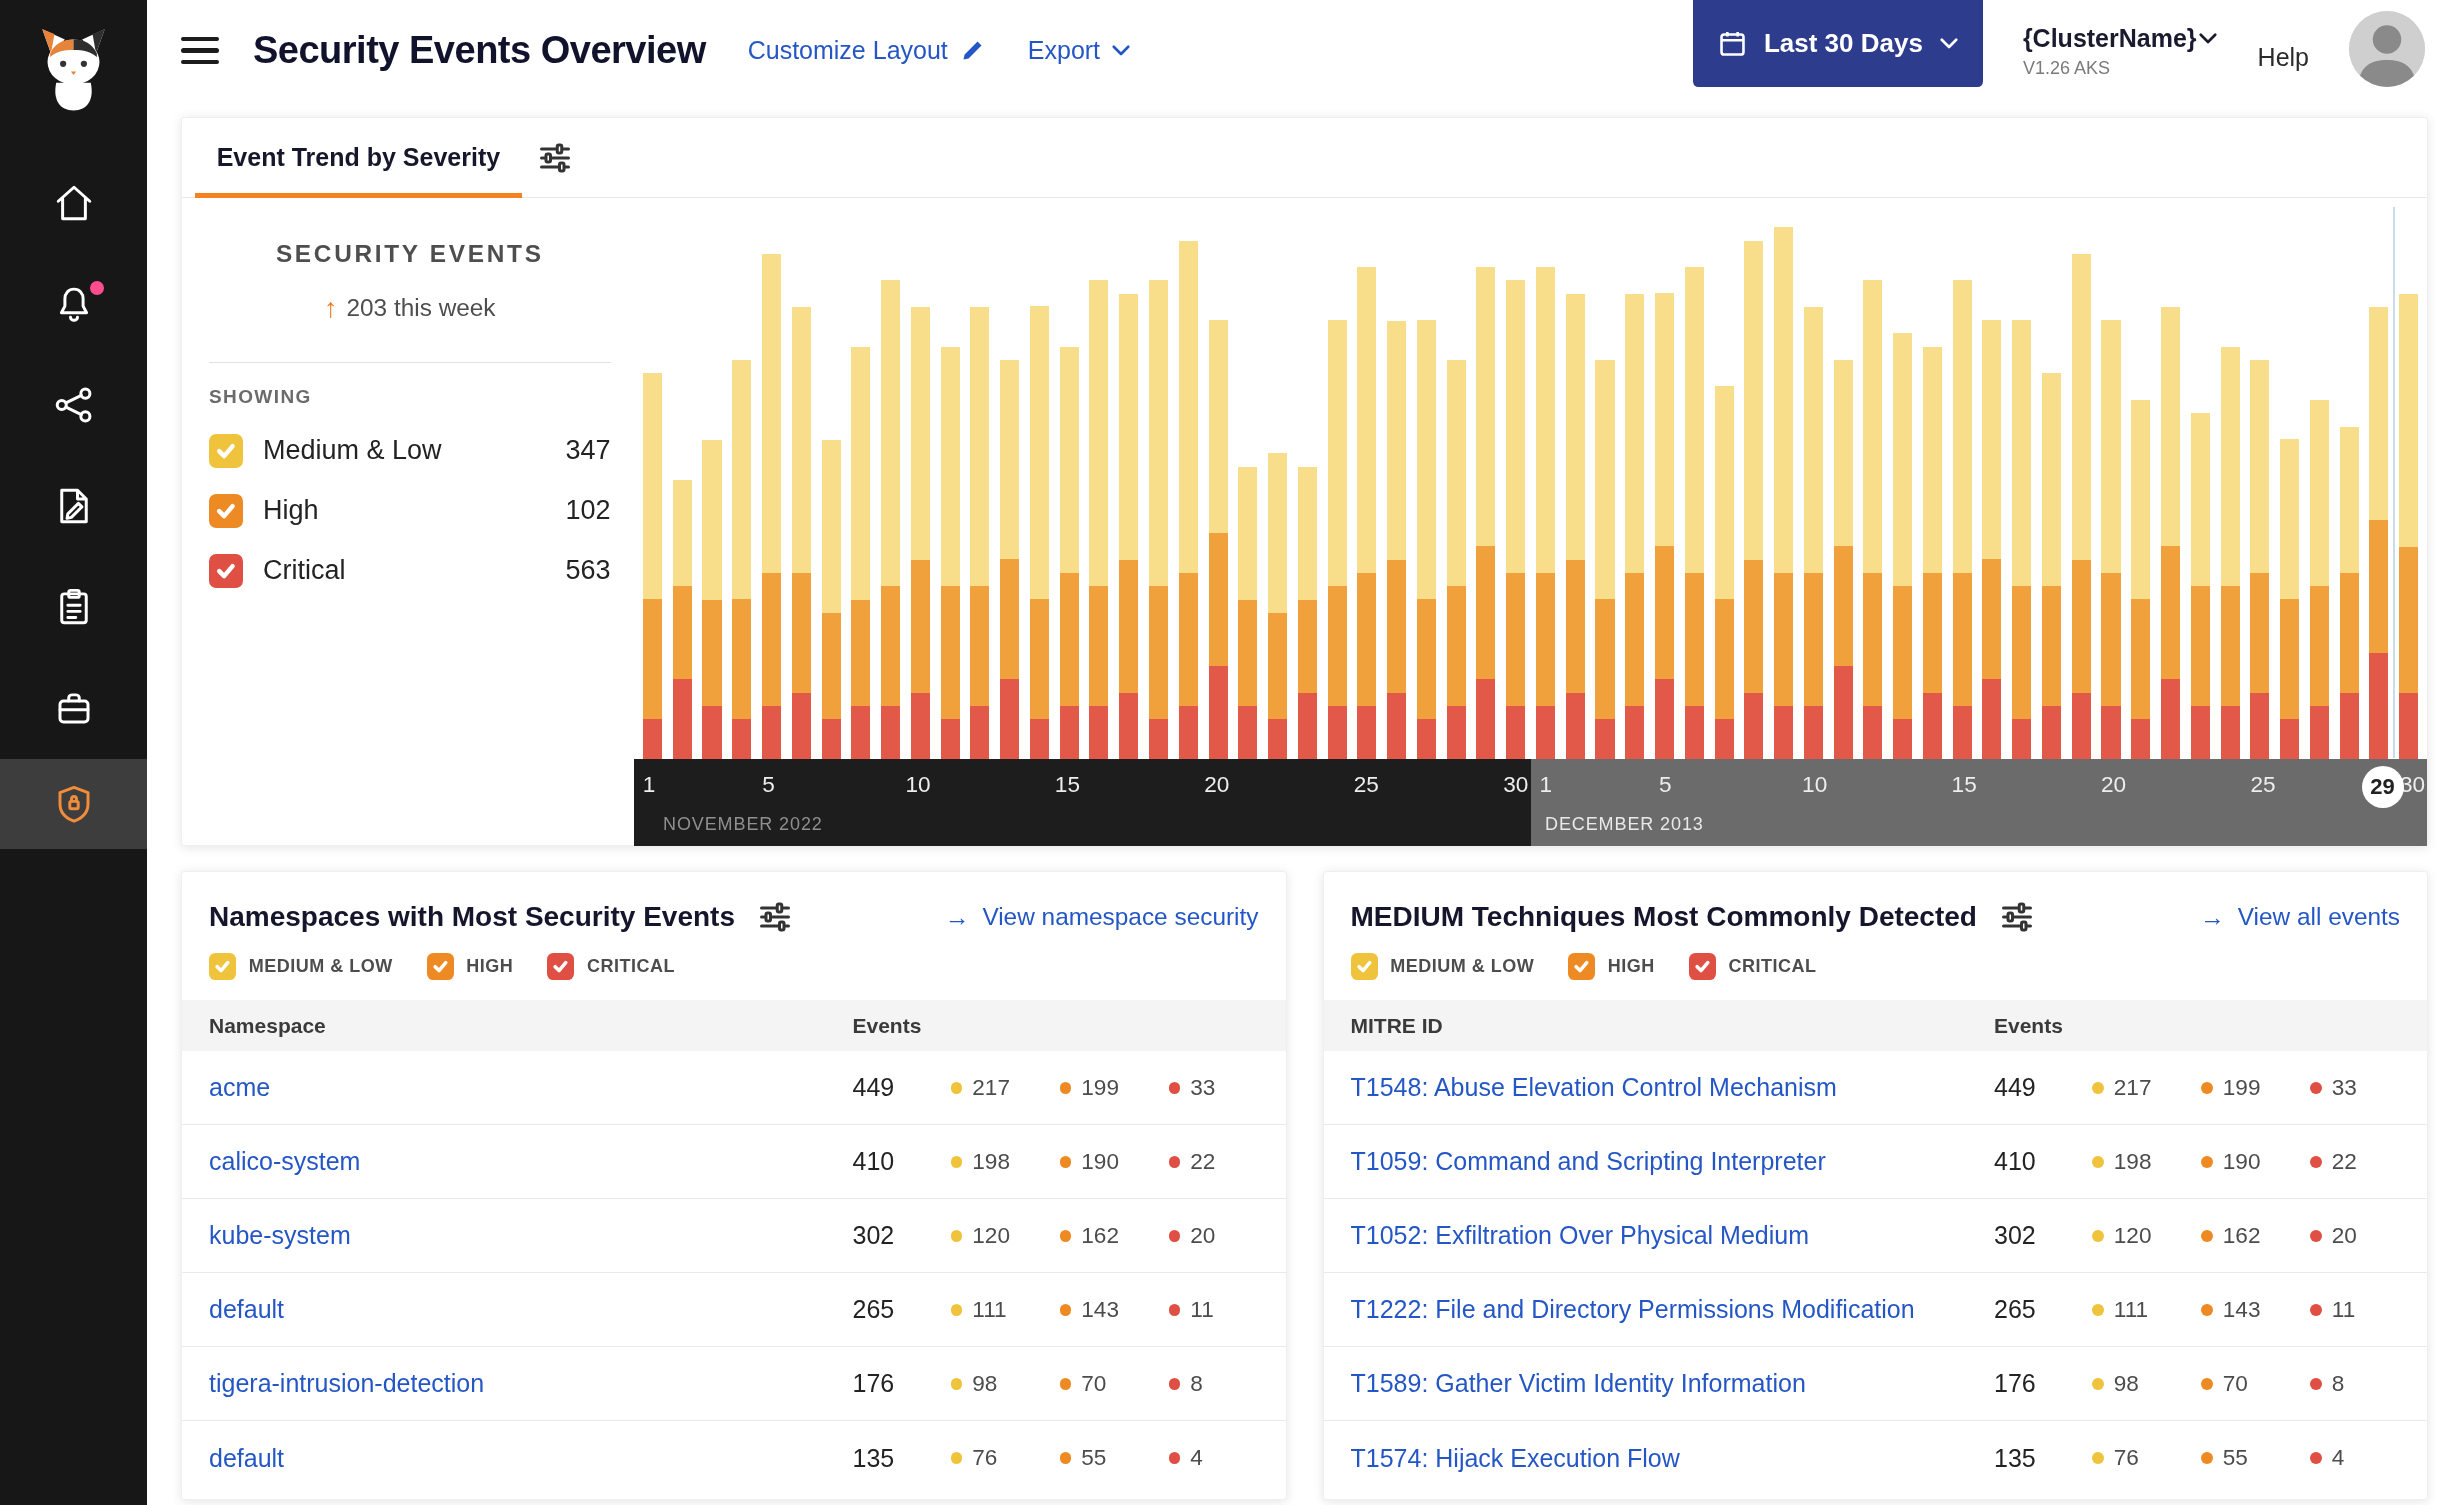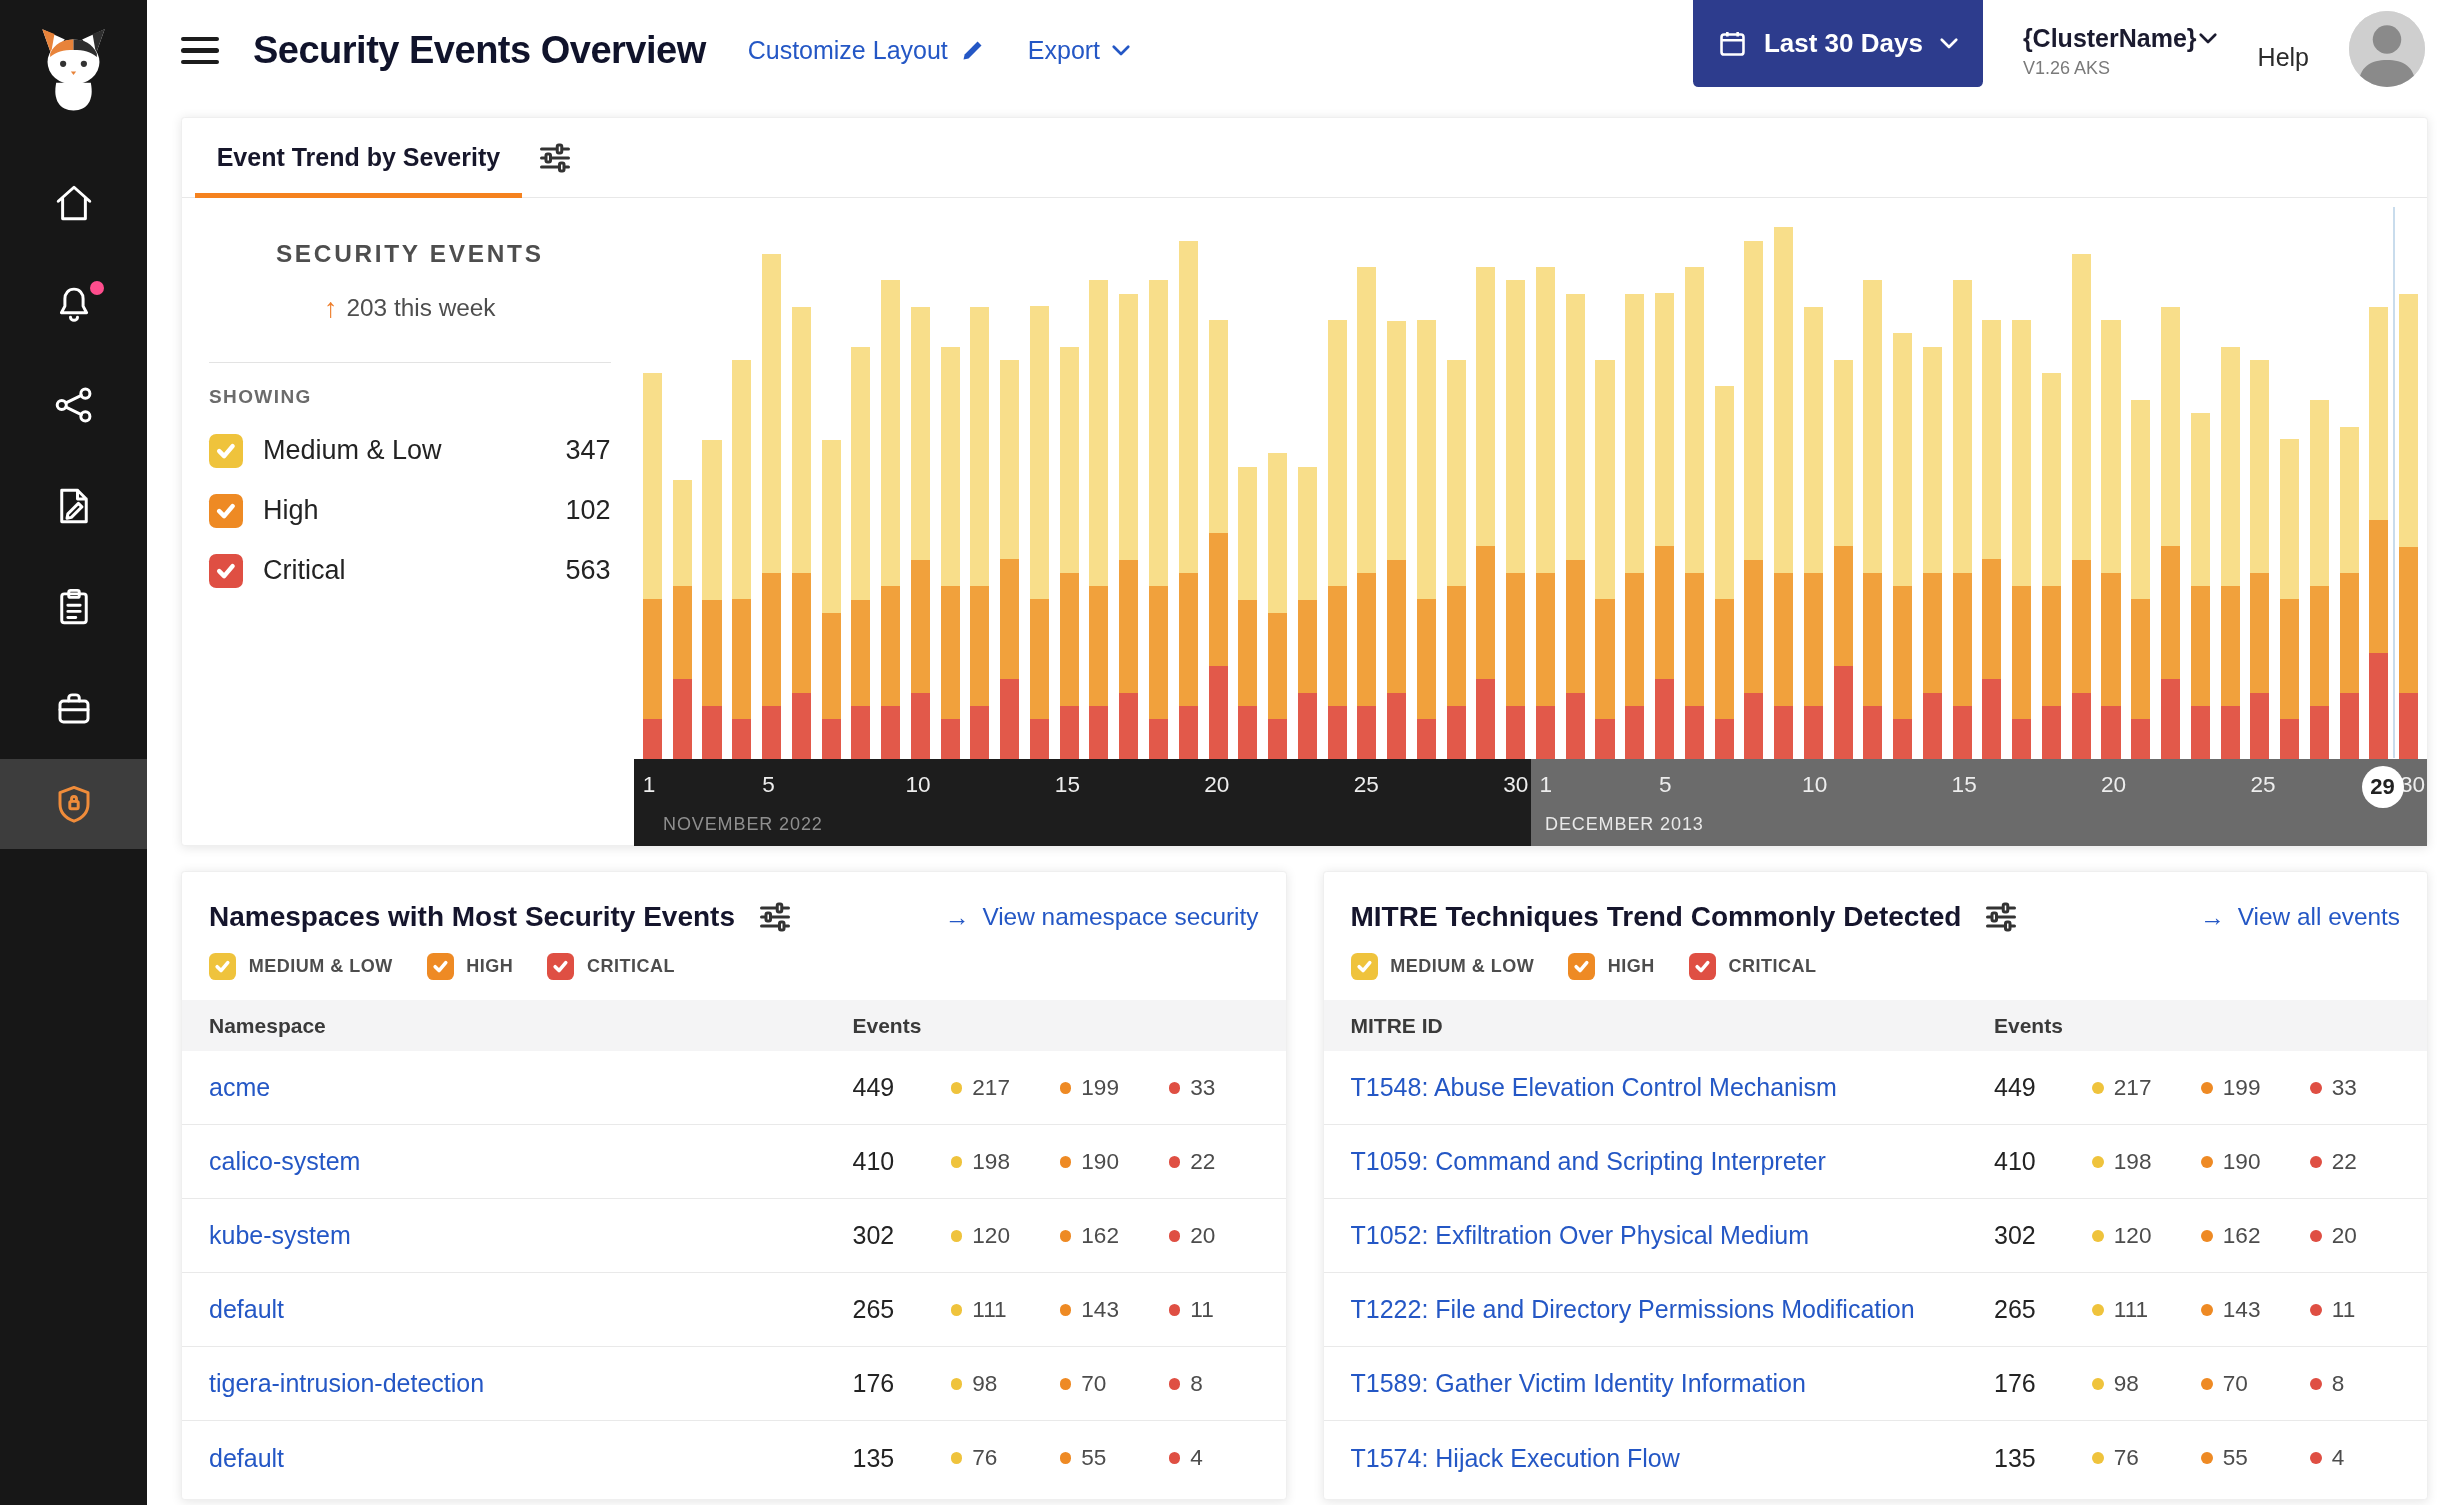--- a/index.html
+++ b/index.html
@@ -949,21 +949,21 @@
                   <span class="dot" style="background: rgb(223, 79, 67);"></span>
                   <span>4</span>
                 </div>
               </div>
             </div>
         </section>
 
         <section class="card table-card">
           <div class="tc-head">
             <div class="tc-title-row">
-              <div class="tc-title">MITRE Techniques Trend Commonly Detected</div>
+              <div class="tc-title">MEDIUM Techniques Most Commonly Detected</div>
               <svg class="tune" viewBox="0 0 24 24" style="stroke:#333;stroke-width:2;fill:none;stroke-linecap:round;margin-left:0">
                   <path d="M3 6 H21 M3 12 H21 M3 18 H21"></path>
                   <rect x="13.5" y="3.4" width="3" height="5.2" rx="1" fill="#fff"></rect>
                   <rect x="6" y="9.4" width="3" height="5.2" rx="1" fill="#fff"></rect>
                   <rect x="15" y="15.4" width="3" height="5.2" rx="1" fill="#fff"></rect>
                 </svg>
               <div class="tc-link">
                 <span class="arrow-glyph">→</span>
                 <span>View all events</span>
               </div>

